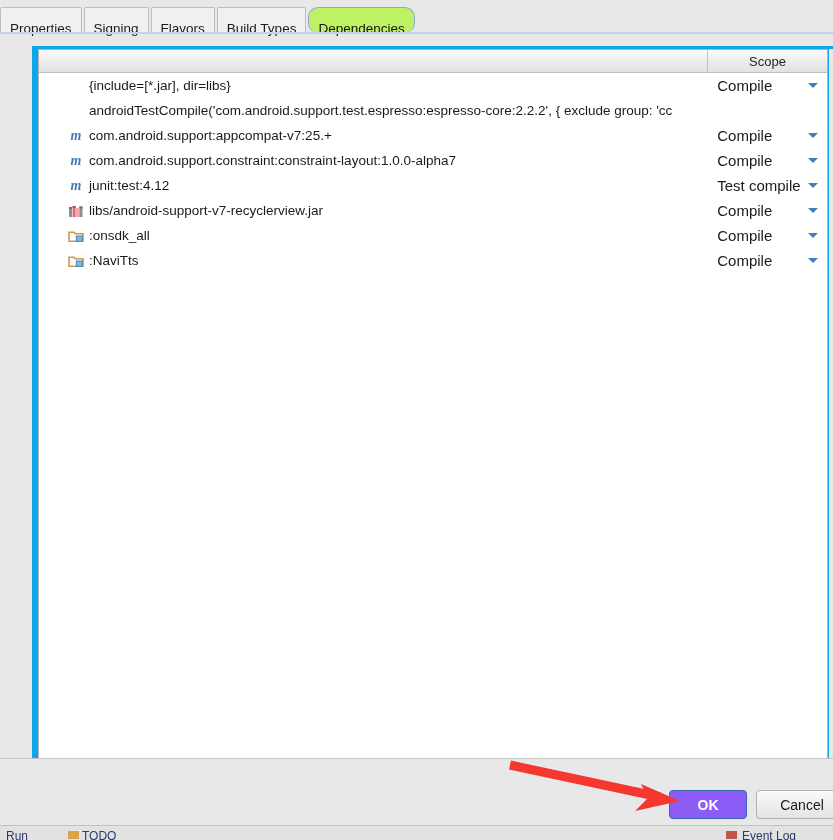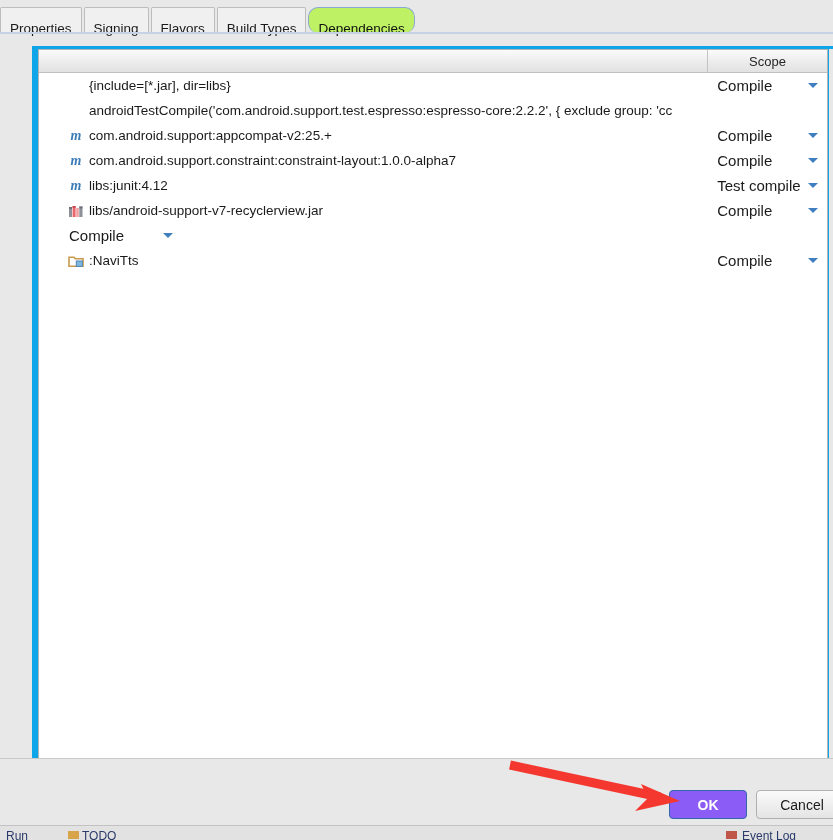--- a/index.html
+++ b/index.html
@@ -289,21 +289,21 @@
           <span>androidTestCompile('com.android.support.test.espresso:espresso-core:2.2.2', {      exclude group: 'cc</span>
         </div>
         <div class="cell-scope">
           <span></span>
         </div>
       </div>
 
       <div class="row">
         <div class="cell-name">
           <span class="ic ic-maven">m</span>
-          <span>com.android.support:appcompat-v2:25.+</span>
+          <span>com.android.support:appcompat-v7:25.+</span>
         </div>
         <div class="cell-scope">
           <span>Compile</span>
           <span class="scope-caret"></span>
         </div>
       </div>
 
       <div class="row">
         <div class="cell-name">
           <span class="ic ic-maven">m</span>
@@ -311,21 +311,21 @@
         </div>
         <div class="cell-scope">
           <span>Compile</span>
           <span class="scope-caret"></span>
         </div>
       </div>
 
       <div class="row">
         <div class="cell-name">
           <span class="ic ic-maven">m</span>
-          <span>libs:junit:4.12</span>
+          <span>junit:test:4.12</span>
         </div>
         <div class="cell-scope">
           <span>Test compile</span>
           <span class="scope-caret"></span>
         </div>
       </div>
 
       <div class="row">
         <div class="cell-name">
           <span class="ic">
@@ -341,20 +341,29 @@
           </span>
           <span>libs/android-support-v7-recyclerview.jar</span>
         </div>
         <div class="cell-scope">
           <span>Compile</span>
           <span class="scope-caret"></span>
         </div>
       </div>
 
       <div class="row">
+        <div class="cell-name">
+          <span class="ic">
+            <svg width="16" height="16" viewBox="0 0 16 16">
+              <path d="M1 4.2h5l1.2 1.6H15v7.4H1z" fill="none" stroke="#c89a4e" stroke-width="1.6"></path>
+              <rect x="8.3" y="8" width="6" height="5.4" fill="#7fb7e0" stroke="#4e86b5" stroke-width="1"></rect>
+            </svg>
+          </span>
+          <span>:onsdk_all</span>
+        </div>
         <div class="cell-scope">
           <span>Compile</span>
           <span class="scope-caret"></span>
         </div>
       </div>
 
       <div class="row">
         <div class="cell-name">
           <span class="ic">
             <svg width="16" height="16" viewBox="0 0 16 16">

